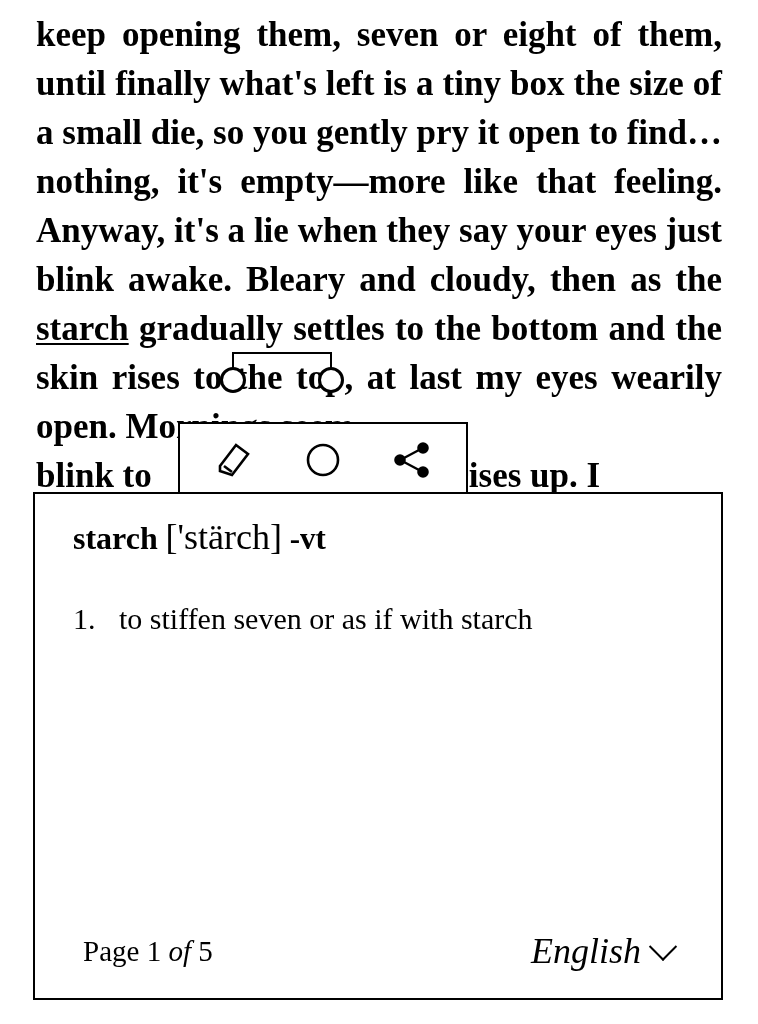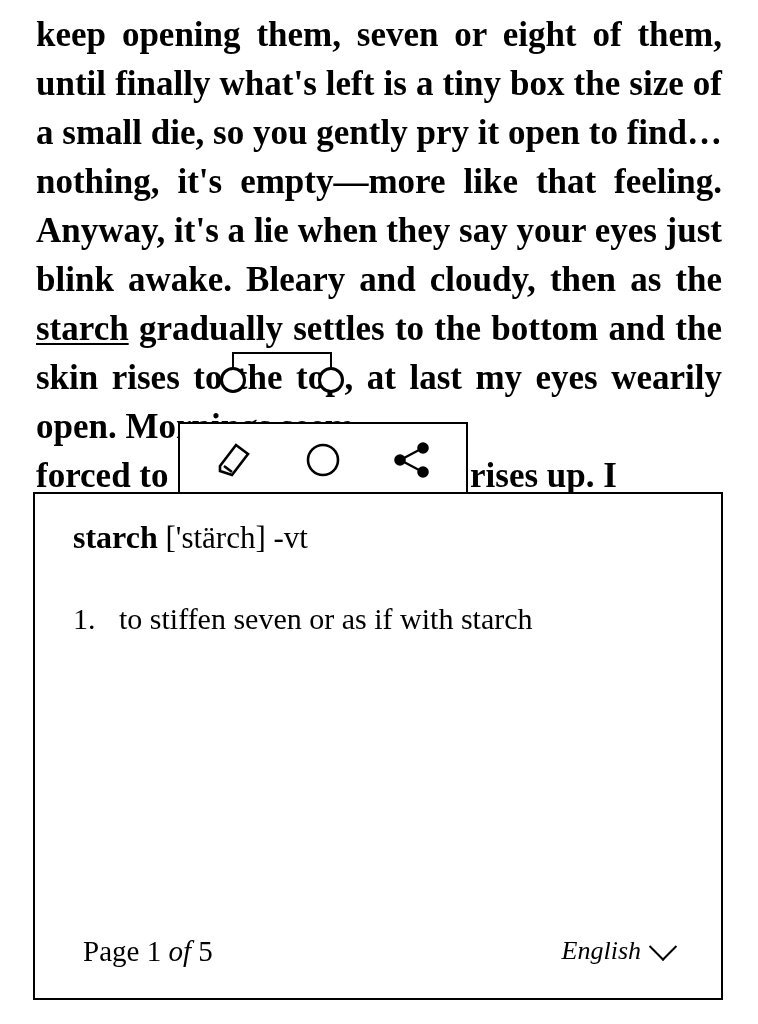--- a/index.html
+++ b/index.html
@@ -115,24 +115,24 @@
     font-size: 31px;
     line-height: 38px;
     white-space: nowrap;
   }
   #dict-headword {
     font-weight: 700;
     font-size: 32px;
   }
   #dict-pron {
     font-weight: 400;
-    font-size: 31px;
+    font-size: 36px;
   }
   #dict-pos {
-    font-weight: 400;
+    font-weight: 700;
     font-size: 31px;
     text-align: right;
   }
   #dict-definitions {
     position: absolute;
     left: 38px;
     top: 104px;
     right: 120px;
     font-size: 30px;
     line-height: 42px;
@@ -166,39 +166,39 @@
   }
   #page-indicator {
     font-size: 29px;
     white-space: nowrap;
   }
   #page-indicator .of { font-style: italic; }
   #lang-selector {
     display: flex;
     align-items: center;
     gap: 12px;
-    font-size: 26px;
+    font-size: 36px;
     font-style: italic;
     cursor: pointer;
   }
   .chevron {
     display: inline-block;
     width: 18px;
     height: 18px;
     border-right: 2px solid #000;
     border-bottom: 2px solid #000;
     transform: rotate(45deg) translate(-3px,-3px);
   }
 </style>
 </head>
 <body>
 
 <div id="reader-text">
   <p><span>keep opening them, seven or eight of them, until finally what's left is a tiny box the size of a small die, so you gently pry it open to find… nothing, it's empty—more like that feeling. Anyway, it's a lie when they say your eyes just blink awake. Bleary and cloudy, then as the </span><span class="selected-word">starch</span><span> gradually settles to the bottom and the skin rises to the top, at last my eyes </span><span>wearily</span><span> open. Mornings seem</span></p>
-  <p><span>forced to</span><span style="display:inline-block;width:250px"></span><span>ess rises up. I</span></p>
+  <p><span>blink to</span><span style="display:inline-block;width:250px"></span><span>ess rises up. I</span></p>
 </div>
 
 <div class="sel-bracket"></div>
 <div class="sel-handle" id="sel-handle-left"></div>
 <div class="sel-handle" id="sel-handle-right"></div>
 
 <div id="action-toolbar">
   <button class="tool-btn" title="Highlight">
     <svg width="44" height="40" viewBox="0 0 44 40">
       <g fill="none" stroke="#000" stroke-width="2.6">

